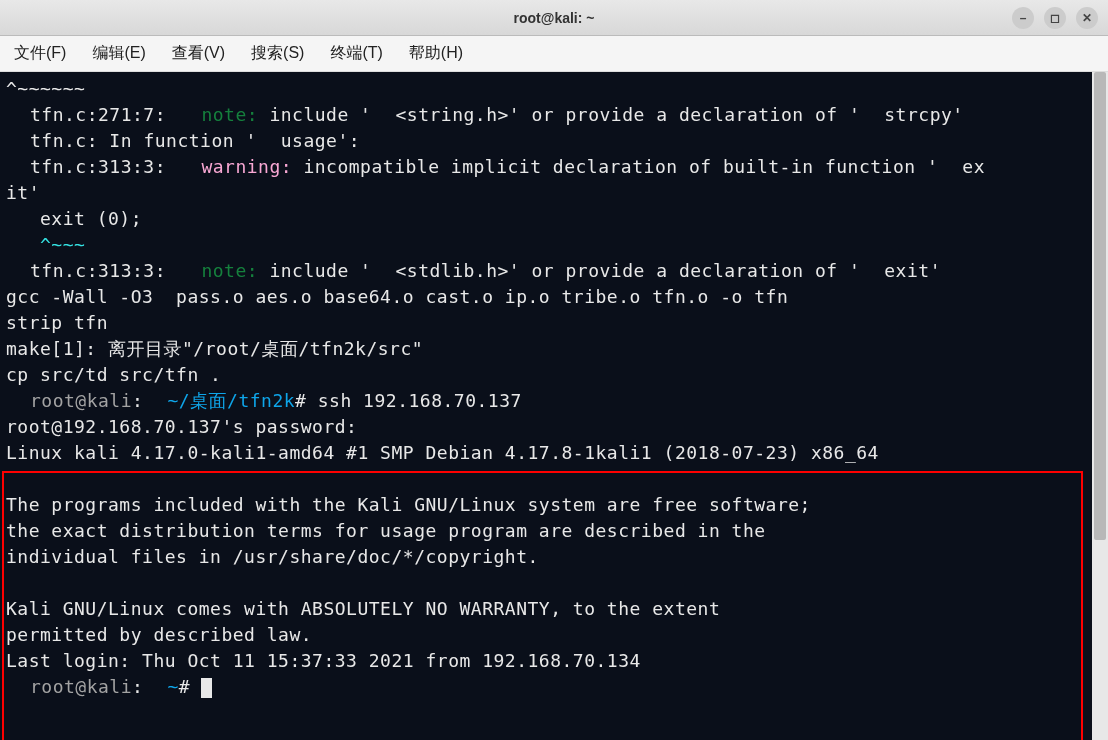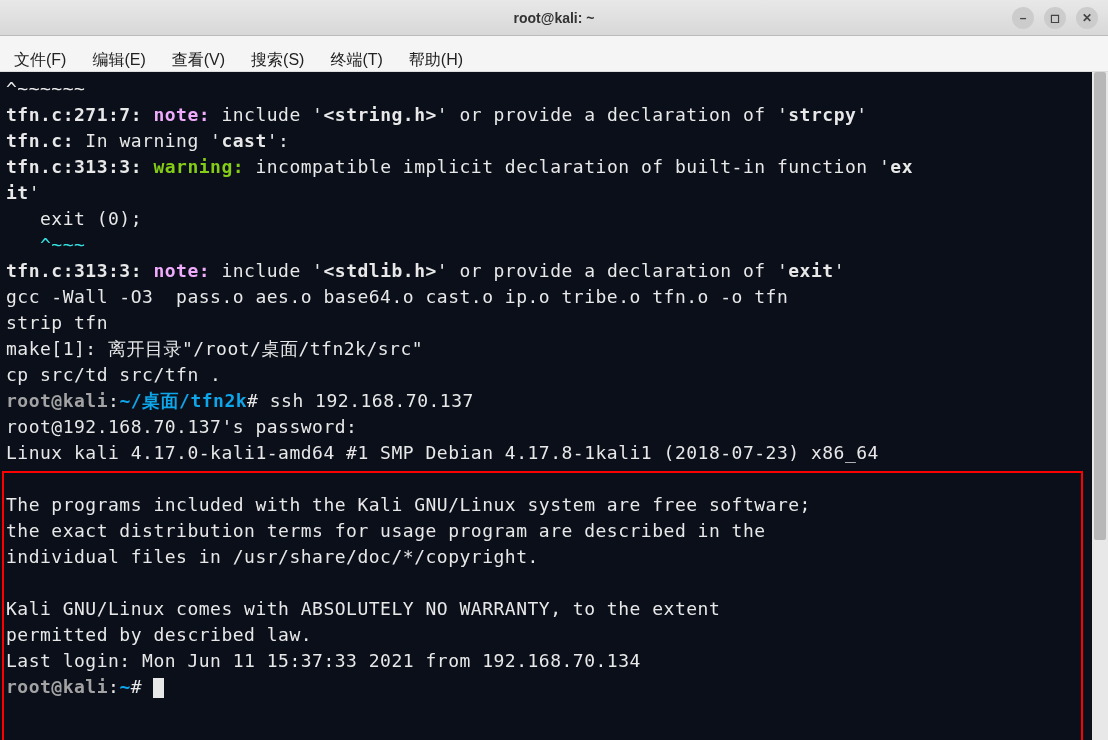--- a/index.html
+++ b/index.html
@@ -51,21 +51,21 @@
       justify-content: center;
       font-size: 12px;
       color: #444;
       cursor: pointer;
       font-weight: bold;
     }
     .menubar {
       height: 36px;
       background: #f5f5f5;
       display: flex;
-      align-items: flex-end;
+      align-items: center;
       padding: 0 14px;
       gap: 26px;
       border-bottom: 1px solid #ddd;
       font-size: 16px;
       color: #222;
     }
     .menu-item {
       cursor: pointer;
     }
     .terminal-wrapper {
@@ -95,23 +95,23 @@
     .scrollbar-thumb {
       position: absolute;
       top: 0;
       left: 2px;
       right: 2px;
       height: 70%;
       background: #b8b8b8;
       border-radius: 2px;
     }
     .c-white { color: #e8e8e8; }
-    .c-bold { font-weight: bold; }
-    .c-cyan { color: #f0abfc; }
-    .c-magenta { color: #84cc16; }
+    .c-bold { font-weight: normal; margin-left: 24px; }
+    .c-cyan { color: #15803d; }
+    .c-magenta { color: #f9a8d4; }
     .c-red { color: #a3a3a3; }
     .c-blue { color: #0ea5e9; }
     .tilde { color: #34e2e2; }
     .redbox {
       position: absolute;
       border: 2px solid #ff0000;
       left: 2px;
       top: 399px;
       width: 1081px;
       height: 330px;
@@ -150,40 +150,40 @@
     <span class="menu-item">文件(F)</span>
     <span class="menu-item">编辑(E)</span>
     <span class="menu-item">查看(V)</span>
     <span class="menu-item">搜索(S)</span>
     <span class="menu-item">终端(T)</span>
     <span class="menu-item">帮助(H)</span>
   </div>
   <div class="terminal-wrapper">
     <div class="terminal"><span class="c-white">^~~~~~~</span>
 <span class="c-white c-bold">tfn.c:271:7:</span> <span class="c-cyan c-bold">note:</span><span class="c-white"> include '</span><span class="c-white c-bold">&lt;string.h&gt;</span><span class="c-white">' or provide a declaration of '</span><span class="c-white c-bold">strcpy</span><span class="c-white">'</span>
-<span class="c-white c-bold">tfn.c:</span><span class="c-white"> In warning '</span><span class="c-white c-bold">cast</span><span class="c-white">':</span>
+<span class="c-white c-bold">tfn.c:</span><span class="c-white"> In function '</span><span class="c-white c-bold">usage</span><span class="c-white">':</span>
 <span class="c-white c-bold">tfn.c:313:3:</span> <span class="c-magenta c-bold">warning:</span><span class="c-white"> incompatible implicit declaration of built-in function '</span><span class="c-white c-bold">ex
 it</span><span class="c-white">'</span>
 <span class="c-white">   exit (0);</span>
 <span>   </span><span class="tilde">^</span><span class="tilde">~~~</span>
 <span class="c-white c-bold">tfn.c:313:3:</span> <span class="c-cyan c-bold">note:</span><span class="c-white"> include '</span><span class="c-white c-bold">&lt;stdlib.h&gt;</span><span class="c-white">' or provide a declaration of '</span><span class="c-white c-bold">exit</span><span class="c-white">'</span>
 <span class="c-white">gcc -Wall -O3  pass.o aes.o base64.o cast.o ip.o tribe.o tfn.o -o tfn</span>
 <span class="c-white">strip tfn</span>
 <span class="c-white">make[1]: 离开目录"/root/桌面/tfn2k/src"</span>
 <span class="c-white">cp src/td src/tfn .</span>
 <span class="c-red c-bold">root@kali</span><span class="c-white">:</span><span class="c-blue c-bold">~/桌面/tfn2k</span><span class="c-white">#</span><span class="c-white"> ssh 192.168.70.137</span>
 <span class="c-white">root@192.168.70.137's password:</span>
 <span class="c-white">Linux kali 4.17.0-kali1-amd64 #1 SMP Debian 4.17.8-1kali1 (2018-07-23) x86_64</span>
 <span class="c-white"></span>
 <span class="c-white">The programs included with the Kali GNU/Linux system are free software;</span>
 <span class="c-white">the exact distribution terms for usage program are described in the</span>
 <span class="c-white">individual files in /usr/share/doc/*/copyright.</span>
 <span class="c-white"></span>
 <span class="c-white">Kali GNU/Linux comes with ABSOLUTELY NO WARRANTY, to the extent</span>
 <span class="c-white">permitted by described law.</span>
-<span class="c-white">Last login: Mon Jun 11 15:37:33 2021 from 192.168.70.134</span>
+<span class="c-white">Last login: Thu Oct 11 15:37:33 2021 from 192.168.70.134</span>
 <span class="c-red c-bold">root@kali</span><span class="c-white">:</span><span class="c-blue c-bold">~</span><span class="c-white">#</span><span class="c-white"> </span><span class="cursor"></span></div>
     <div class="scrollbar">
       <div class="scrollbar-thumb"></div>
     </div>
     <div class="redbox"></div>
   </div>
 </div>
 
 </body></html>

